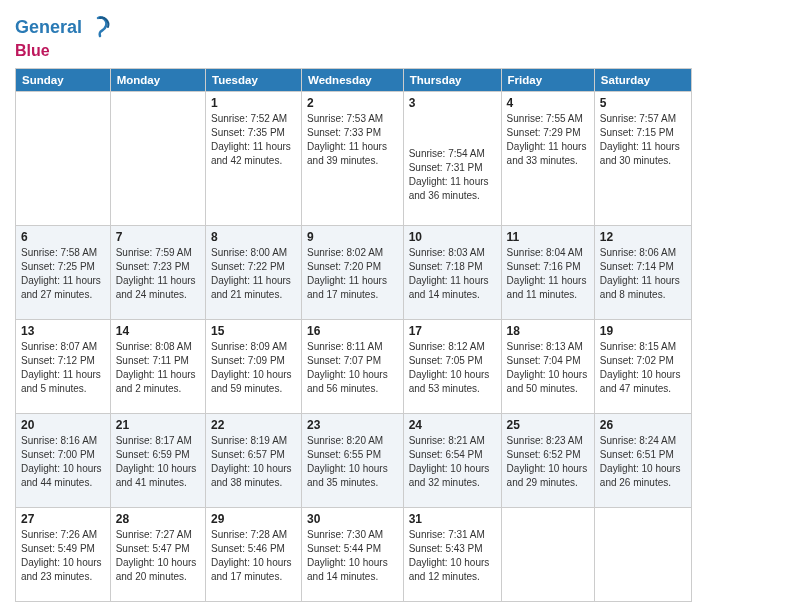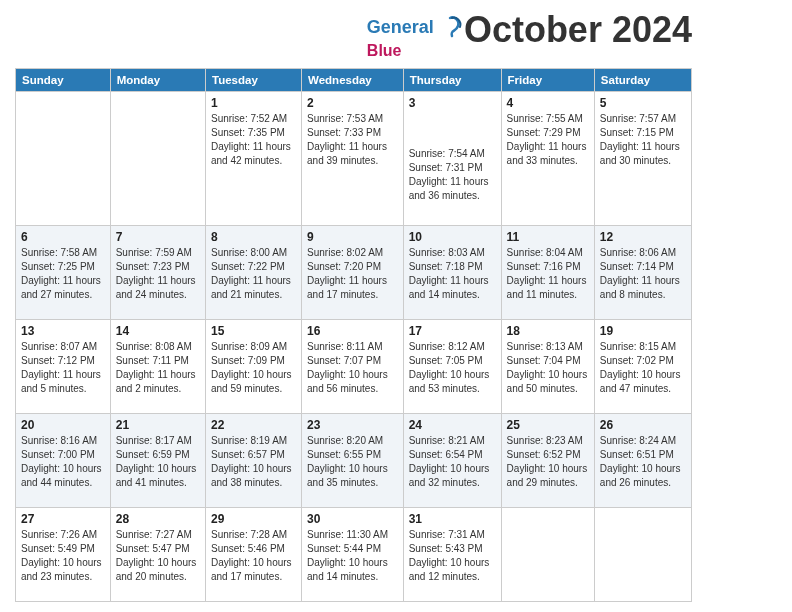--- a/index.html
+++ b/index.html
@@ -9,21 +9,20 @@
       font-family: Arial, sans-serif;
       background: #fff;
       overflow: hidden;
     }
     .page {
       width: 707px;
       height: 612px;
       padding: 10px 15px 10px 15px;
       display: flex;
       flex-direction: column;
-      align-items: flex-end;
     }
     .header {
       display: flex;
       justify-content: space-between;
       align-items: flex-start;
       margin-bottom: 8px;
     }
     .logo {
       display: flex;
       align-items: center;
@@ -117,21 +116,20 @@
 
           <svg class="logo-icon" viewBox="0 0 28 28" xmlns="http://www.w3.org/2000/svg">
             <path d="M14 4 C18 2, 24 6, 22 12 C20 18, 14 16, 16 22" stroke="#2a7ab5" stroke-width="2.5" fill="none" stroke-linecap="round"></path>
             <path d="M16 4 C20 2, 26 7, 24 13" stroke="#1a5a8a" stroke-width="2" fill="none" stroke-linecap="round"></path>
           </svg>
         </div>
         <span class="logo-text" style="color:#be185d;font-size:16px;">Blue</span>
       </div>
     </div>
     <div class="title-section">
-      <div class="month-title">October 2024</div>
     </div>
   </div>
 
   <table class="calendar">
     <thead>
       <tr>
 
       <th>Sunday</th>
           <th>Monday</th>
           <th>Tuesday</th>
@@ -322,21 +320,21 @@
 Daylight: 10 hours and 20 minutes.</div>
           </td>
           <td>
             <span class="day-num">29</span>
             <div class="day-info" style="white-space: pre-line;">Sunrise: 7:28 AM
 Sunset: 5:46 PM
 Daylight: 10 hours and 17 minutes.</div>
           </td>
           <td>
             <span class="day-num">30</span>
-            <div class="day-info" style="white-space: pre-line;">Sunrise: 11:30 AM
+            <div class="day-info" style="white-space: pre-line;">Sunrise: 7:30 AM
 Sunset: 5:44 PM
 Daylight: 10 hours and 14 minutes.</div>
           </td>
           <td>
             <span class="day-num">31</span>
             <div class="day-info" style="white-space: pre-line;">Sunrise: 7:31 AM
 Sunset: 5:43 PM
 Daylight: 10 hours and 12 minutes.</div>
           </td>
           <td class="empty-cell"></td>

